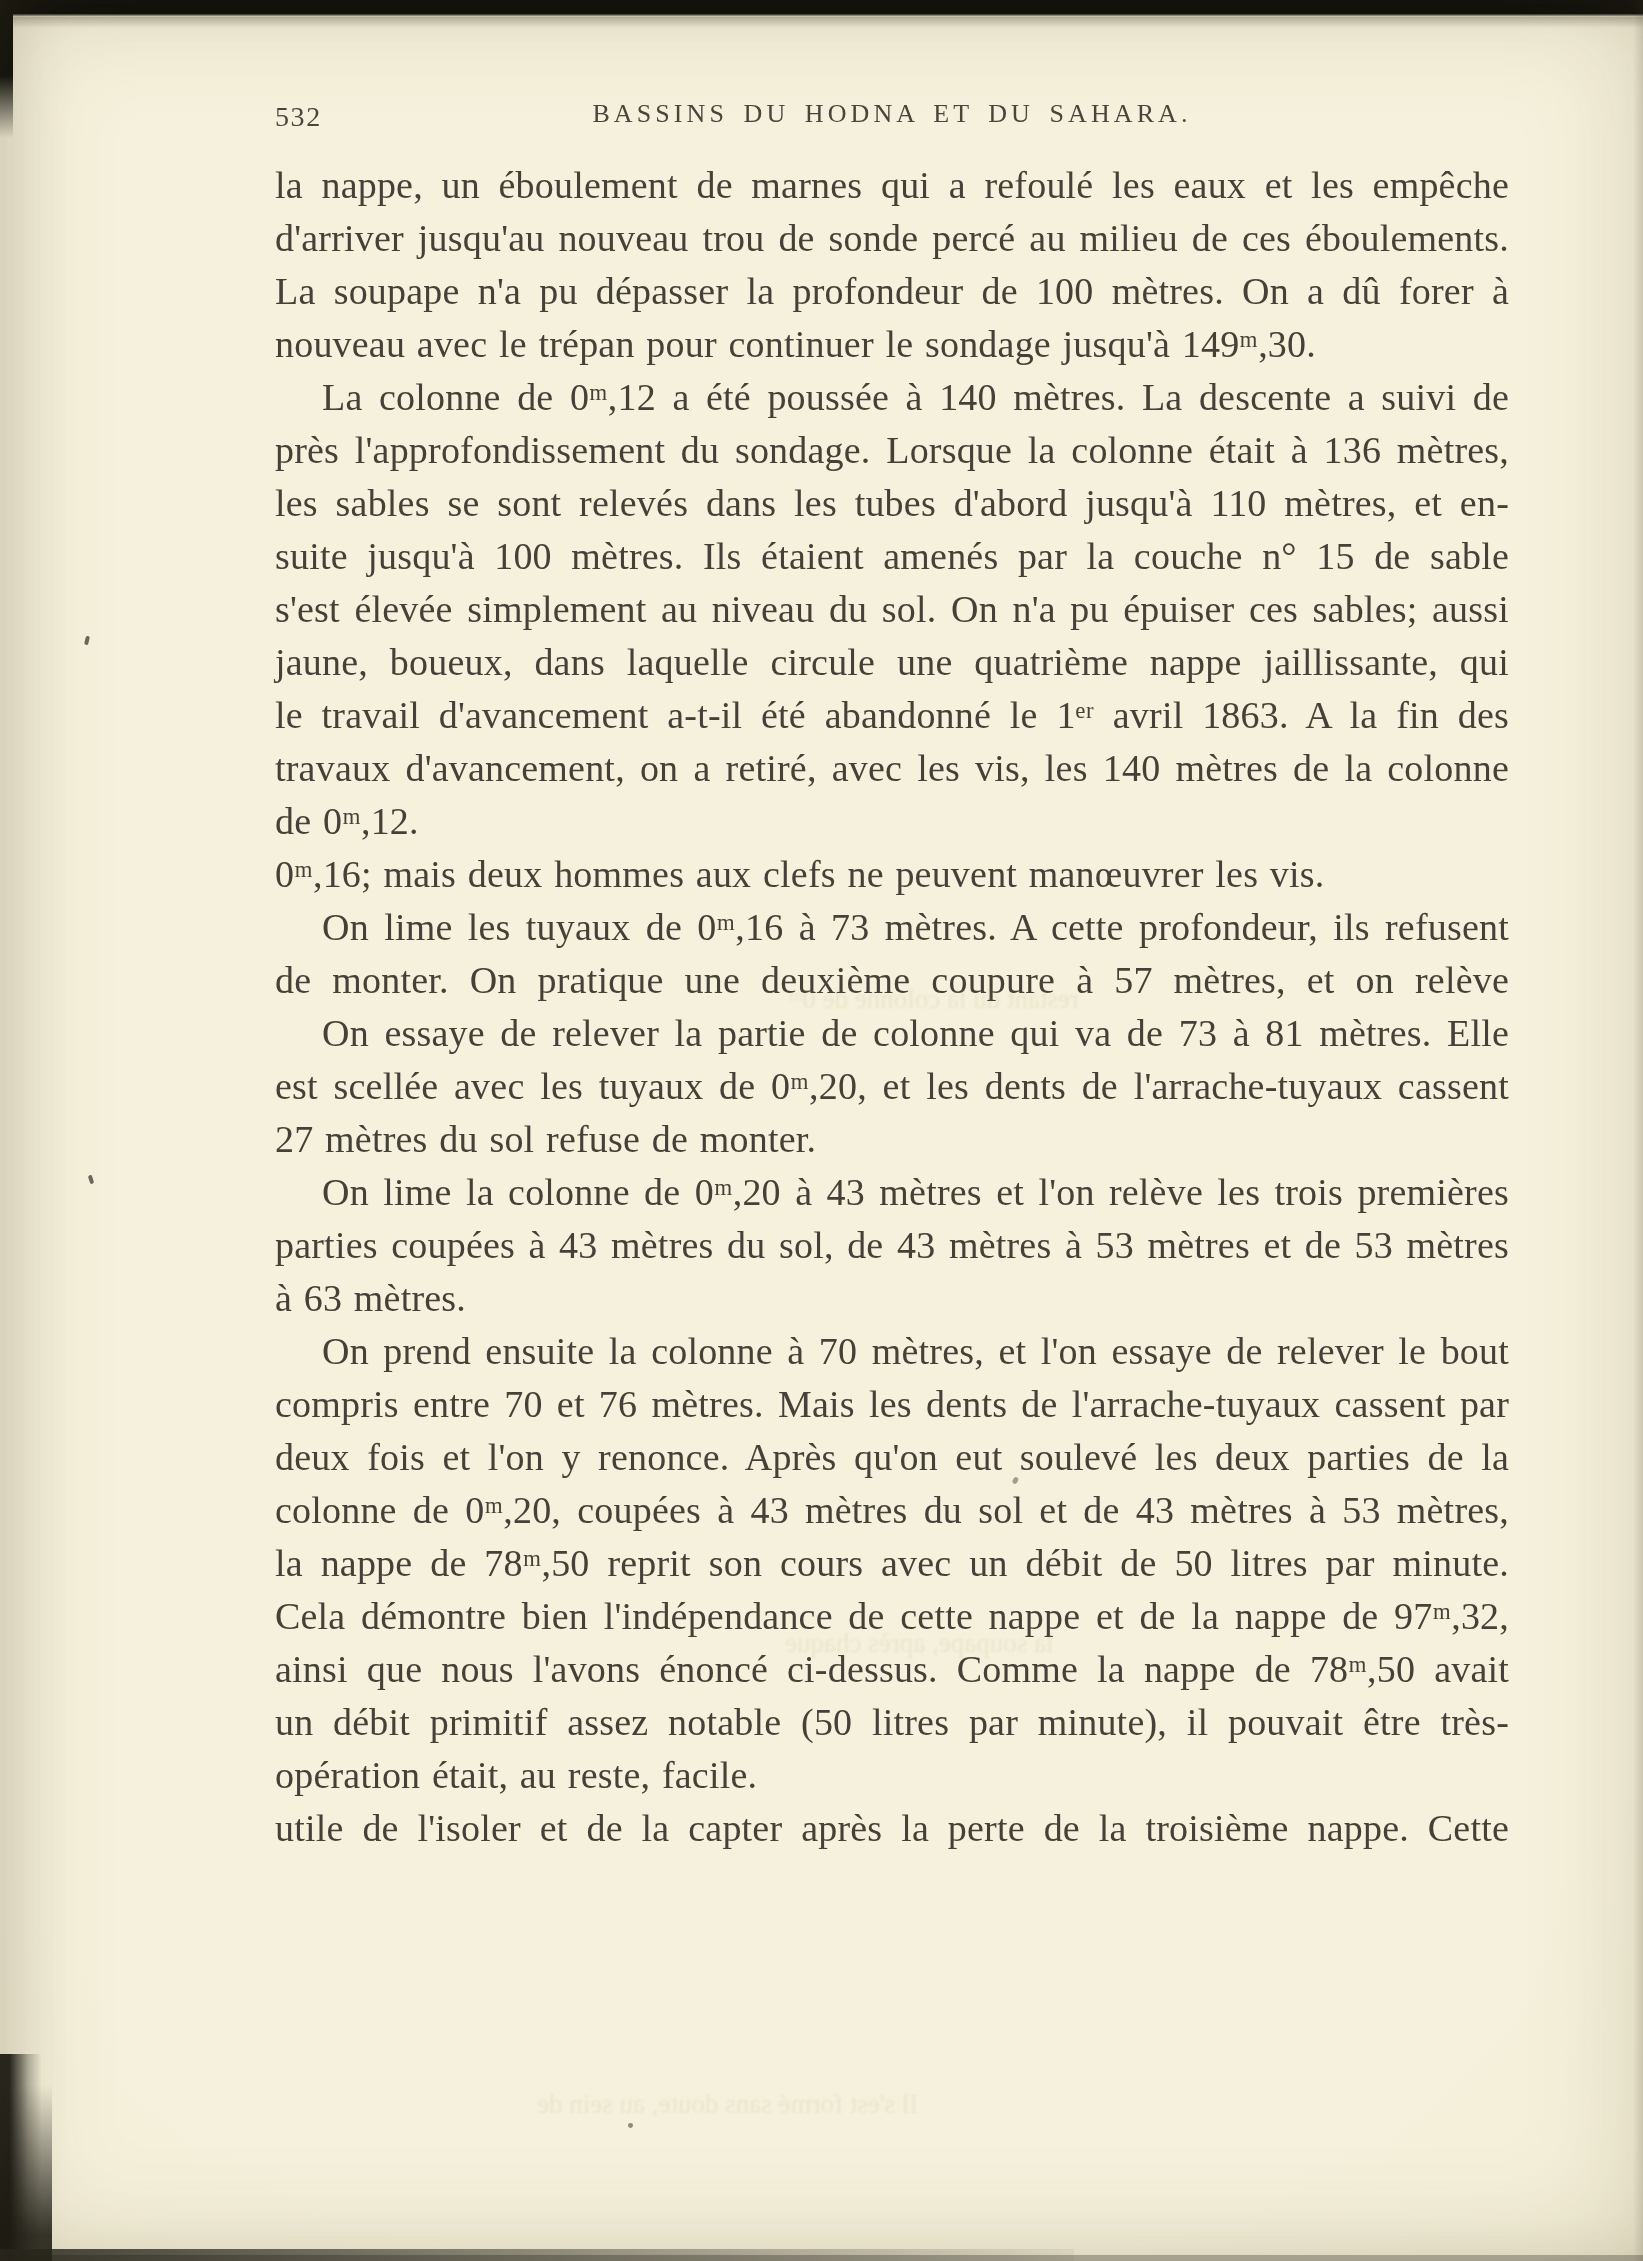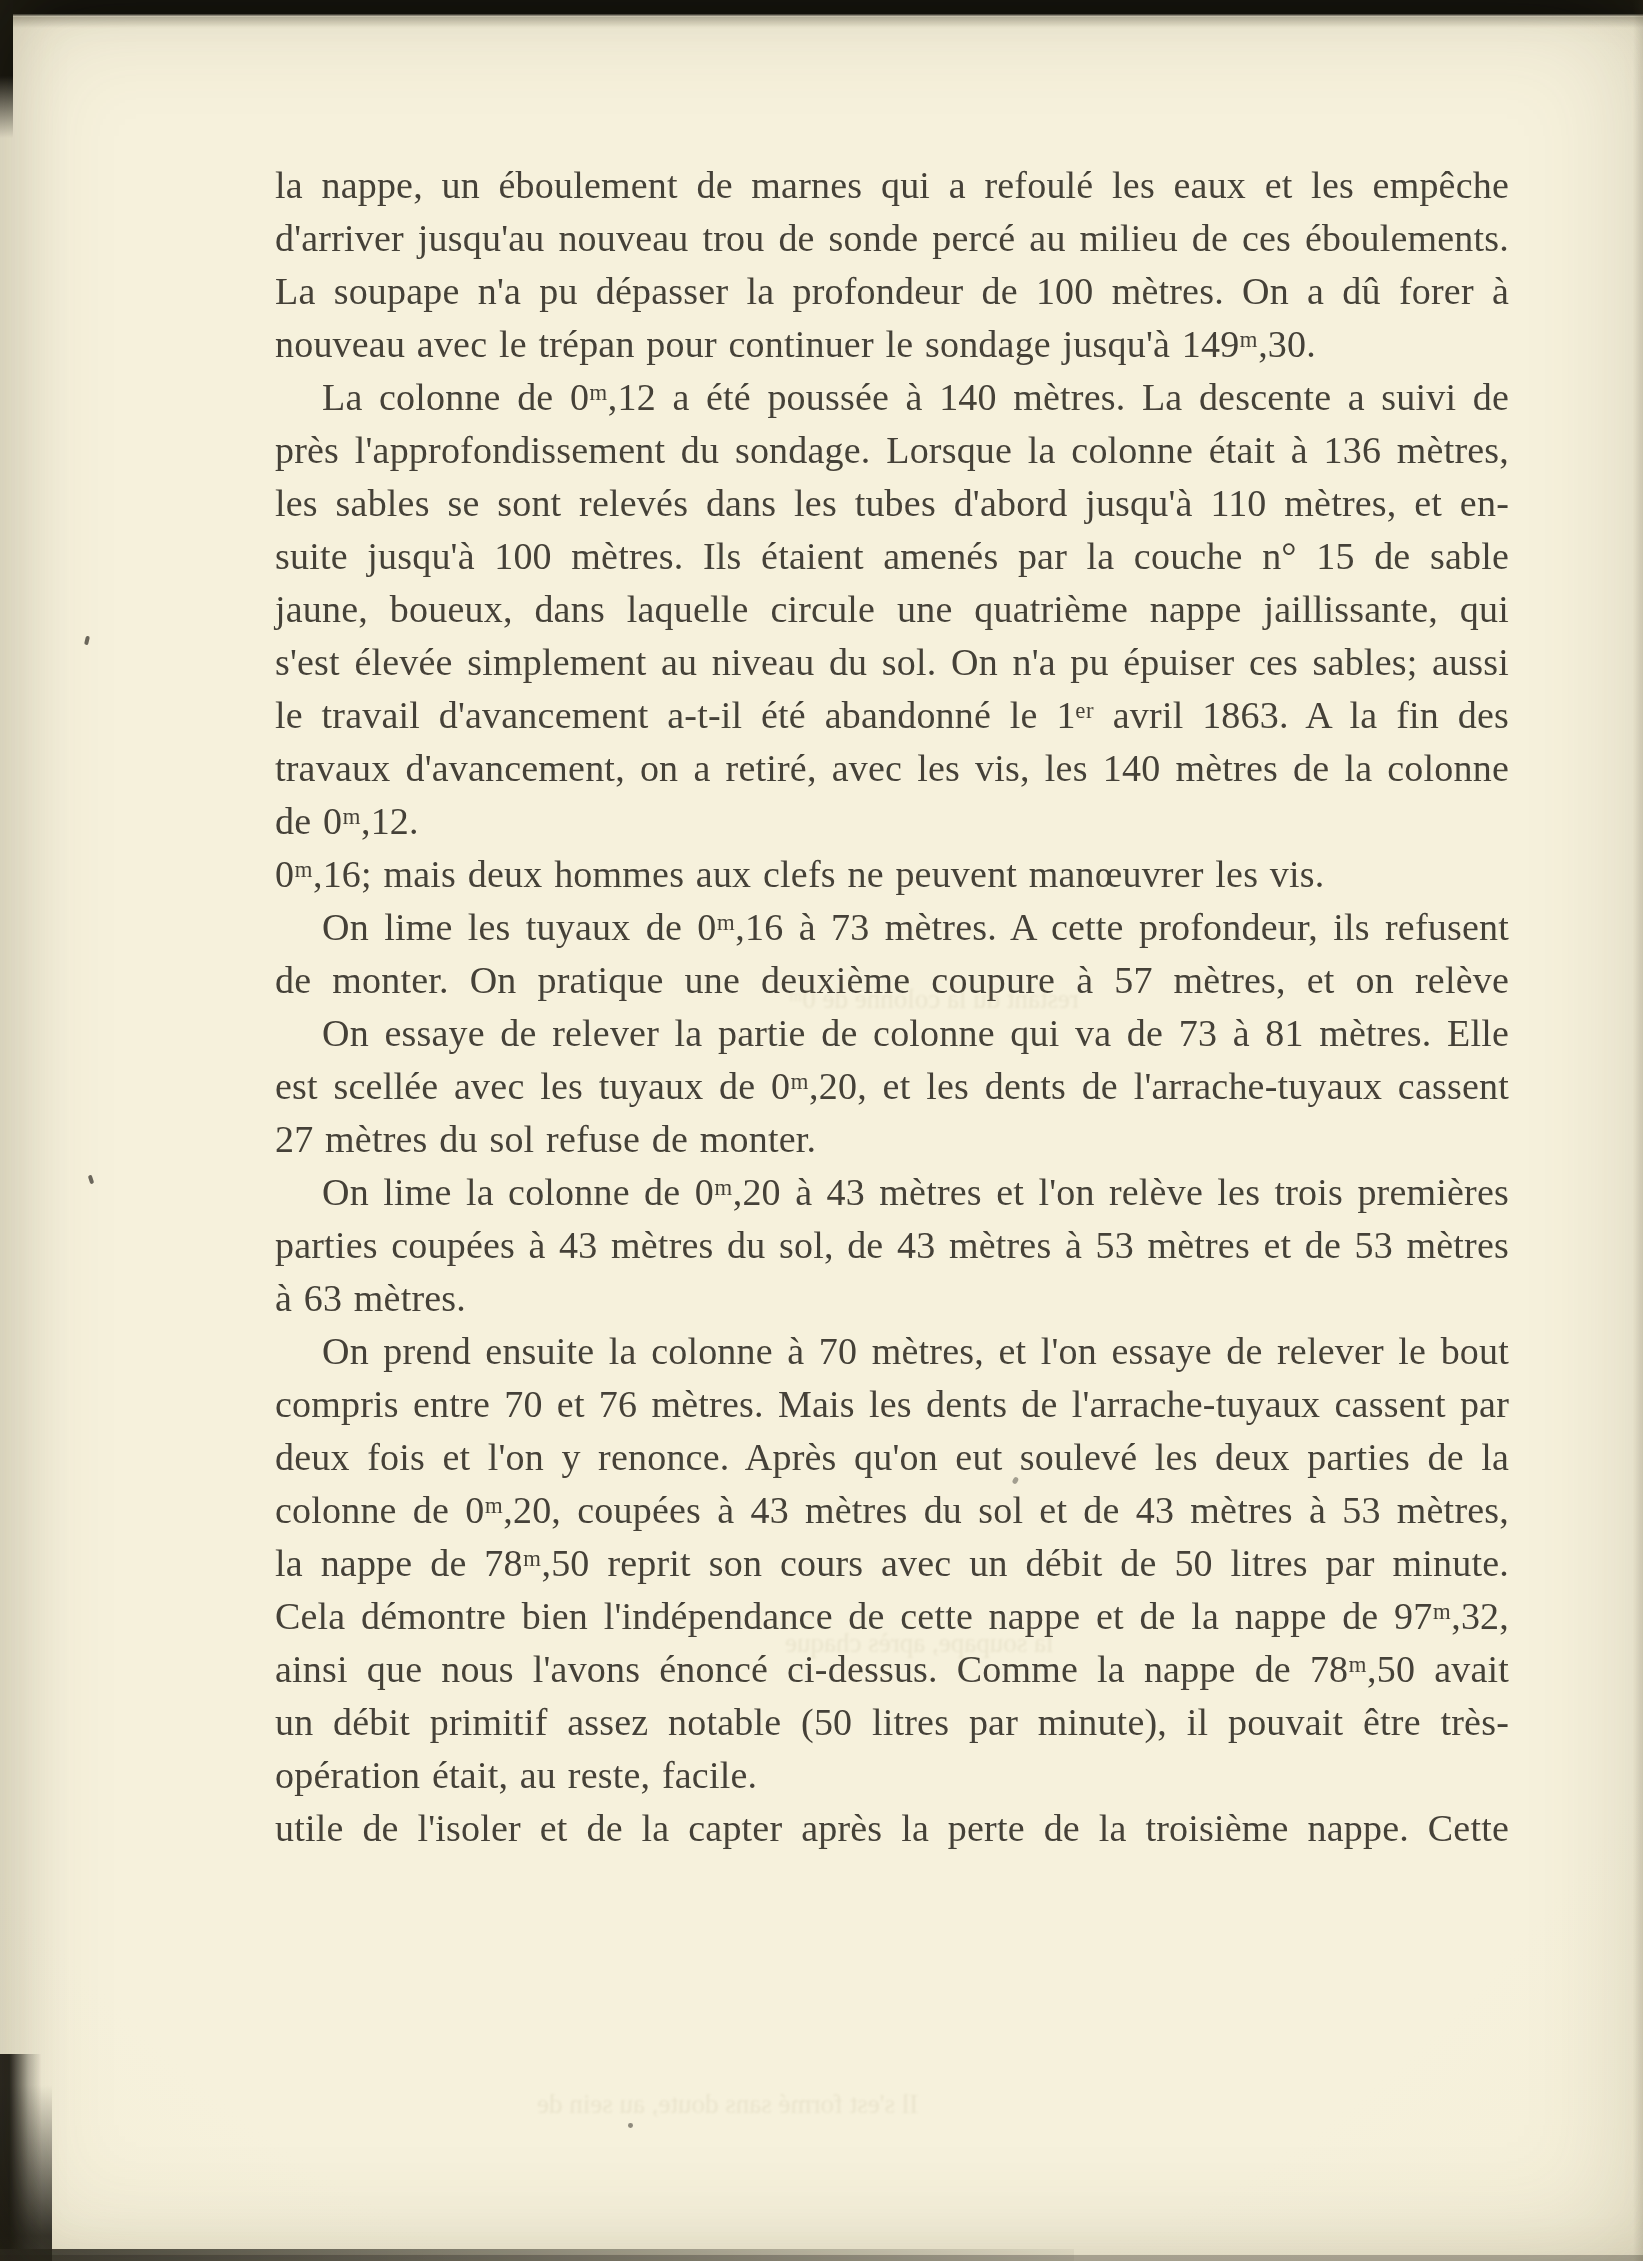--- a/index.html
+++ b/index.html
@@ -110,37 +110,41 @@
 <div class="page">
 
   <div class="edge-top"></div>
   <div class="edge-top-fade"></div>
   <div class="edge-left-sliver"></div>
   <div class="edge-bottom-left-wedge"></div>
   <div class="edge-bottom-bar"></div>
   <div class="edge-bottom-faint"></div>
   <div class="edge-right-faint"></div>
 
+  <header class="running-head">
+    <span class="pagenum">532</span>
+    <span class="running-title">BASSINS DU HODNA ET DU SAHARA.</span>
+  </header>
 
   <main class="body-text">
 
     <section>
       <div class="line">la nappe, un éboulement de marnes qui a refoulé les eaux et les empêche</div>
       <div class="line">d'arriver jusqu'au nouveau trou de sonde percé au milieu de ces éboulements.</div>
       <div class="line">La soupape n'a pu dépasser la profondeur de 100 mètres. On a dû forer à</div>
       <div class="line end">nouveau avec le trépan pour continuer le sondage jusqu'à 149ᵐ,30.</div>
     </section>
 
     <section>
       <div class="line indent">La colonne de 0ᵐ,12 a été poussée à 140 mètres. La descente a suivi de</div>
       <div class="line">près l'approfondissement du sondage. Lorsque la colonne était à 136 mètres,</div>
       <div class="line">les sables se sont relevés dans les tubes d'abord jusqu'à 110 mètres, et en-</div>
       <div class="line">suite jusqu'à 100 mètres. Ils étaient amenés par la couche n° 15 de sable</div>
+      <div class="line">s'est élevée simplement au niveau du sol. On n'a pu épuiser ces sables; aussi</div>
       <div class="line">jaune, boueux, dans laquelle circule une quatrième nappe jaillissante, qui</div>
-      <div class="line">s'est élevée simplement au niveau du sol. On n'a pu épuiser ces sables; aussi</div>
       <div class="line">le travail d'avancement a-t-il été abandonné le 1ᵉʳ avril 1863. A la fin des</div>
       <div class="line">travaux d'avancement, on a retiré, avec les vis, les 140 mètres de la colonne</div>
       <div class="line end">de 0ᵐ,12.</div>
     </section>
 
     <section>
       <div class="line end">0ᵐ,16; mais deux hommes aux clefs ne peuvent manœuvrer les vis.</div>
     </section>
 
     <section>

